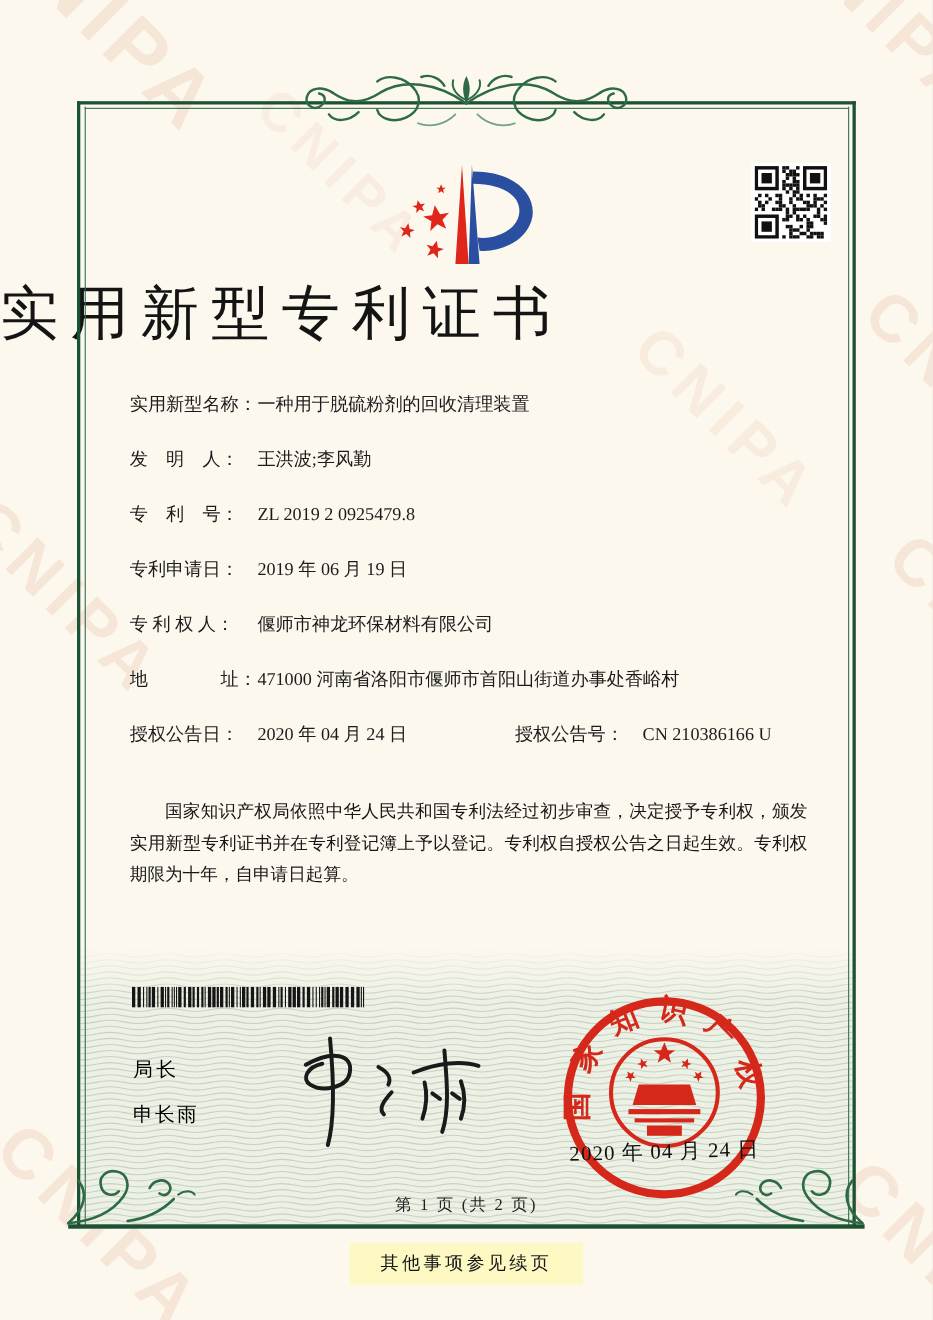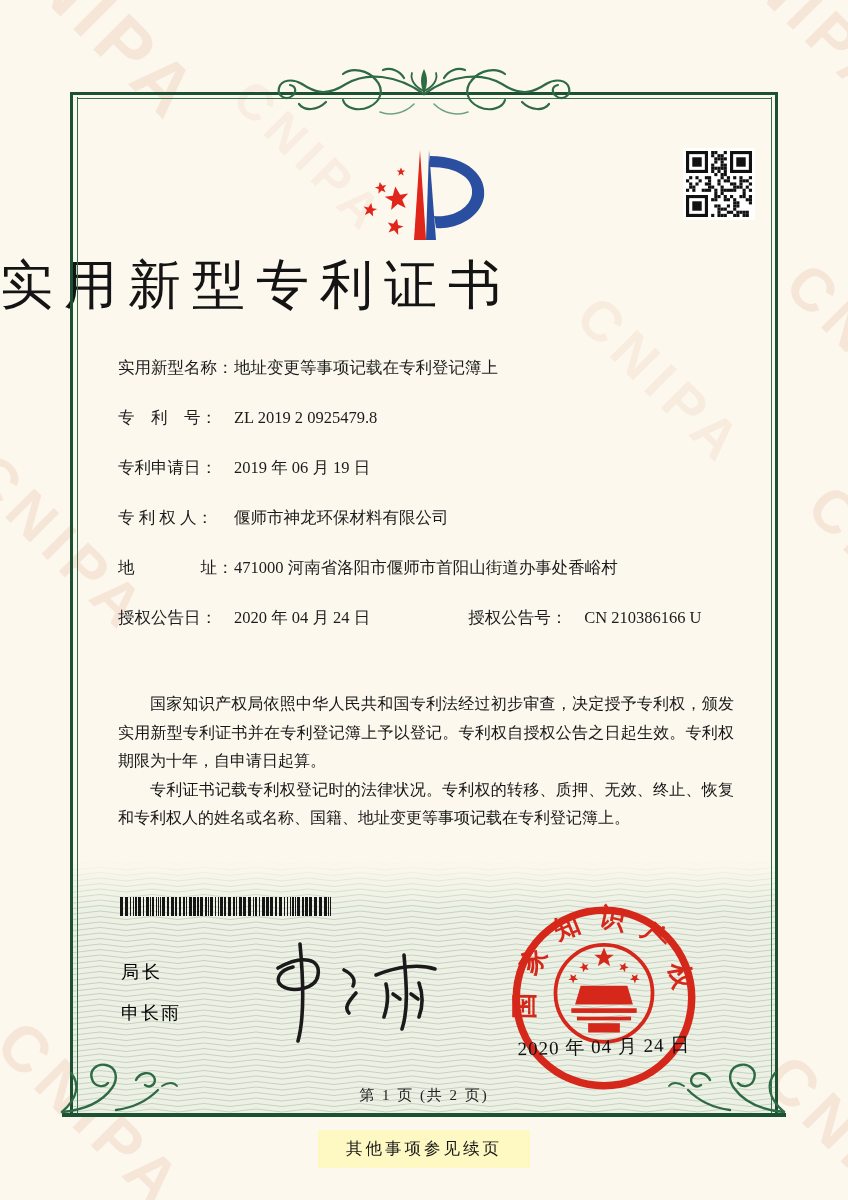--- a/index.html
+++ b/index.html
@@ -37,21 +37,21 @@
   .qr{position:absolute;left:683px;top:148px;background:#fff;padding:3px;}
   .title{position:absolute;left:0;top:250px;width:100%;text-align:left;
          font-size:53px;font-weight:normal;letter-spacing:11px;color:#141414;}
   
   .fields{position:absolute;left:118px;top:352px;width:616px;font-size:16.5px;}
   .frow{line-height:31px;margin-bottom:19px;white-space:nowrap;}
   .flabel{display:inline-block;width:116px;white-space:nowrap;color:#1b1b1b;}
   .fvalue{color:#1b1b1b;}
   .glabel2{margin-left:98px;display:inline-block;width:116px;}
   
-  .paras{position:absolute;left:118px;top:690px;width:616px;font-size:16px;
+  .paras{position:absolute;left:118px;top:725px;width:616px;font-size:16px;
          line-height:28.5px;text-align:justify;color:#161616;}
   .paras p{margin:0;text-indent:2em;}
   
   .band{position:absolute;left:73px;top:860px;width:702px;height:254px;background:#edf1e5;z-index:1;}
   .band-fade{position:absolute;left:73px;top:860px;width:702px;height:48px;z-index:2;
              background:linear-gradient(180deg,#fdf8ee 0%,rgba(253,248,238,0) 100%);}
   .barcode{position:absolute;left:120px;top:897px;z-index:3;}
   .director{position:absolute;left:121px;top:960px;z-index:3;font-size:18px;letter-spacing:3px;color:#000000;}
   .director .nm{margin-top:17px;letter-spacing:2px;}
   .signature{position:absolute;left:248px;top:936px;z-index:3;}
@@ -322,42 +322,44 @@
       <rect x="50.285714285714285" y="6.285714285714286" width="9.428571428571429" height="9.428571428571429" fill="#111"></rect>
       <rect x="0" y="44" width="22" height="22" fill="#111"></rect>
       <rect x="3.142857142857143" y="47.14285714285714" width="15.714285714285714" height="15.714285714285714" fill="#fff"></rect>
       <rect x="6.285714285714286" y="50.285714285714285" width="9.428571428571429" height="9.428571428571429" fill="#111"></rect>
     </svg>
 
   <div class="title">实用新型专利证书</div>
 
   <div class="fields">
     <div class="frow">
-      <span class="flabel">实用新型名称：</span><span class="fvalue">地址变更等事项记载在专利登记簿上</span>
+      <span class="flabel">实用新型名称：</span><span class="fvalue">一种用于脱硫粉剂的回收清理装置</span>
+    </div>
+    <div class="frow">
+      <span class="flabel">发　明　人：</span><span class="fvalue">王洪波;李风勤</span>
     </div>
     <div class="frow">
       <span class="flabel">专　利　号：</span><span class="fvalue">ZL 2019 2 0925479.8</span>
     </div>
     <div class="frow">
       <span class="flabel">专利申请日：</span><span class="fvalue">2019 年 06 月 19 日</span>
     </div>
     <div class="frow">
       <span class="flabel">专 利 权 人：</span><span class="fvalue">偃师市神龙环保材料有限公司</span>
     </div>
     <div class="frow">
       <span class="flabel">地　　　　址：</span><span class="fvalue">471000 河南省洛阳市偃师市首阳山街道办事处香峪村</span>
     </div>
     <div class="frow">
       <span class="flabel">授权公告日：</span><span class="fvalue">2020 年 04 月 24 日</span><span class="flabel glabel2">授权公告号：</span><span class="fvalue">CN 210386166 U</span>
     </div>
   </div>
 
   <div class="paras">
     <p>国家知识产权局依照中华人民共和国专利法经过初步审查，决定授予专利权，颁发实用新型专利证书并在专利登记簿上予以登记。专利权自授权公告之日起生效。专利权期限为十年，自申请日起算。</p>
-    <p>专利证书记载专利权登记时的法律状况。专利权的转移、质押、无效、终止、恢复和专利权人的姓名或名称、国籍、地址变更等事项记载在专利登记簿上。</p>
   </div>
 
   <svg class="barcode" id="barcode-svg" width="216" height="19">
       <rect x="0" y="0" width="3" height="19" fill="#151515"></rect>
       <rect x="5" y="0" width="3" height="19" fill="#151515"></rect>
       <rect x="10" y="0" width="1" height="19" fill="#151515"></rect>
       <rect x="13" y="0" width="1" height="19" fill="#151515"></rect>
       <rect x="15" y="0" width="2" height="19" fill="#151515"></rect>
       <rect x="18" y="0" width="3" height="19" fill="#151515"></rect>
       <rect x="23" y="0" width="1" height="19" fill="#151515"></rect>

